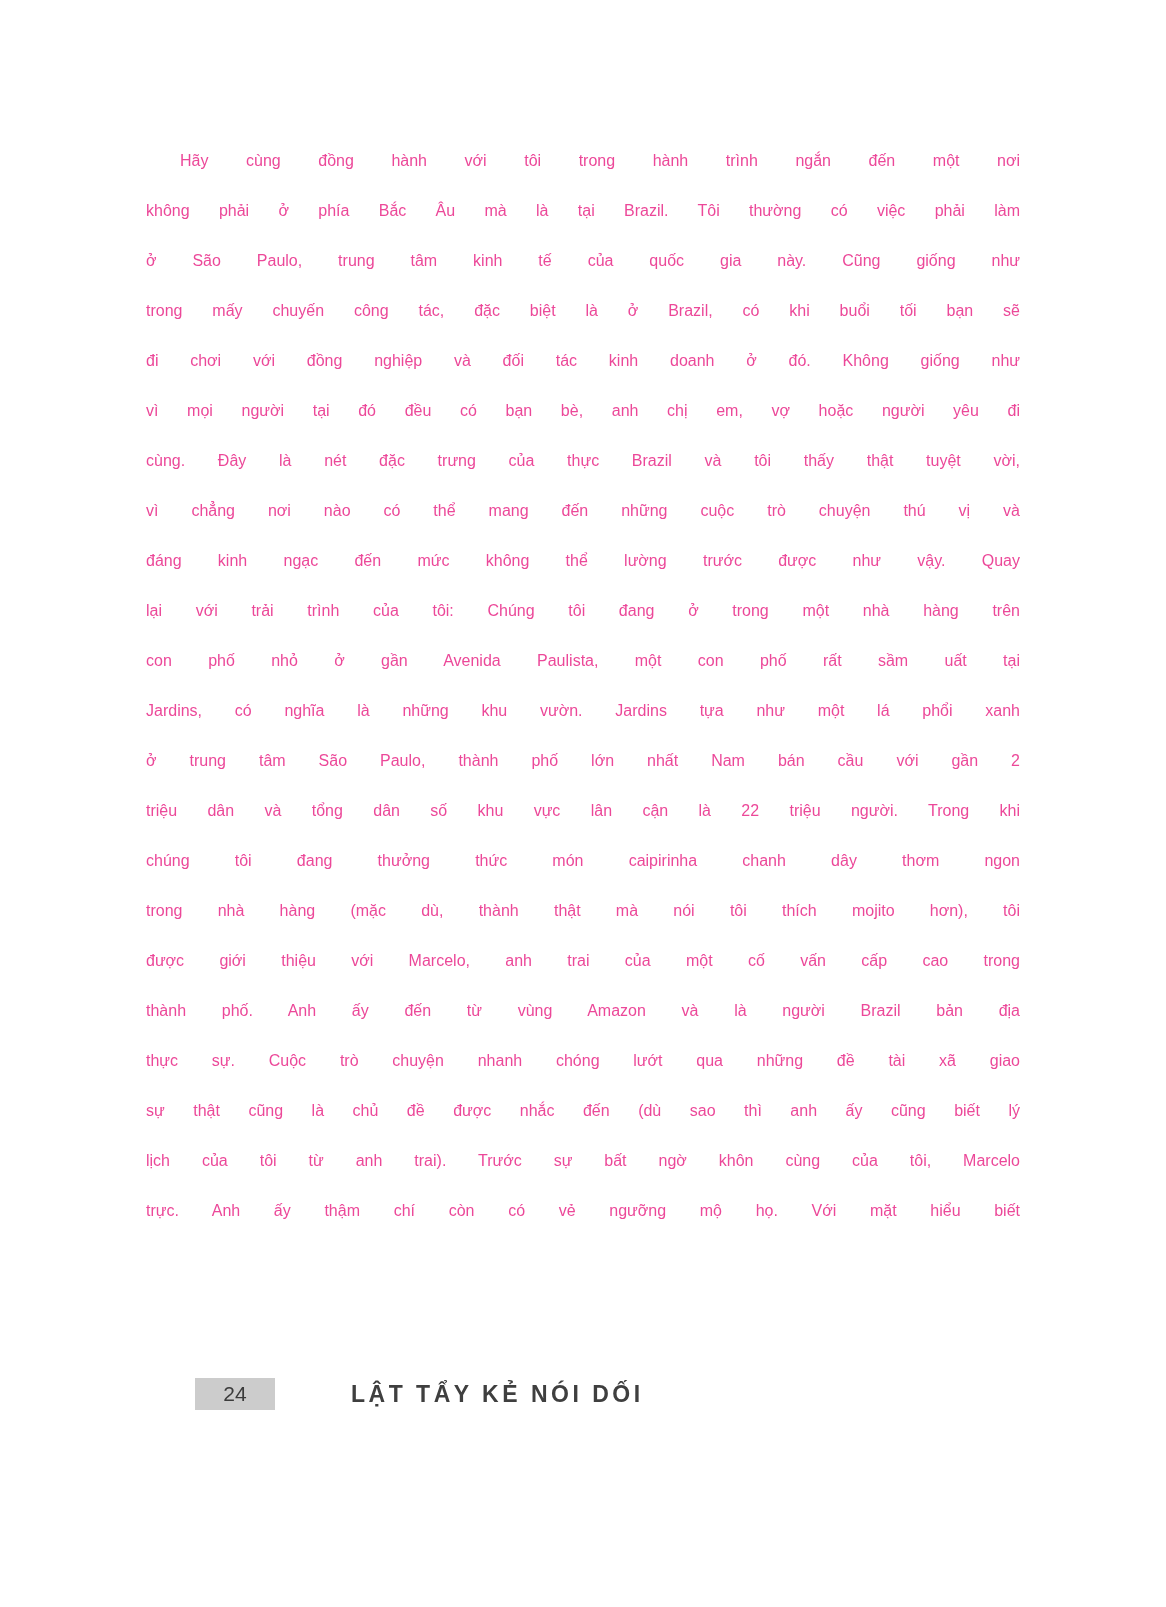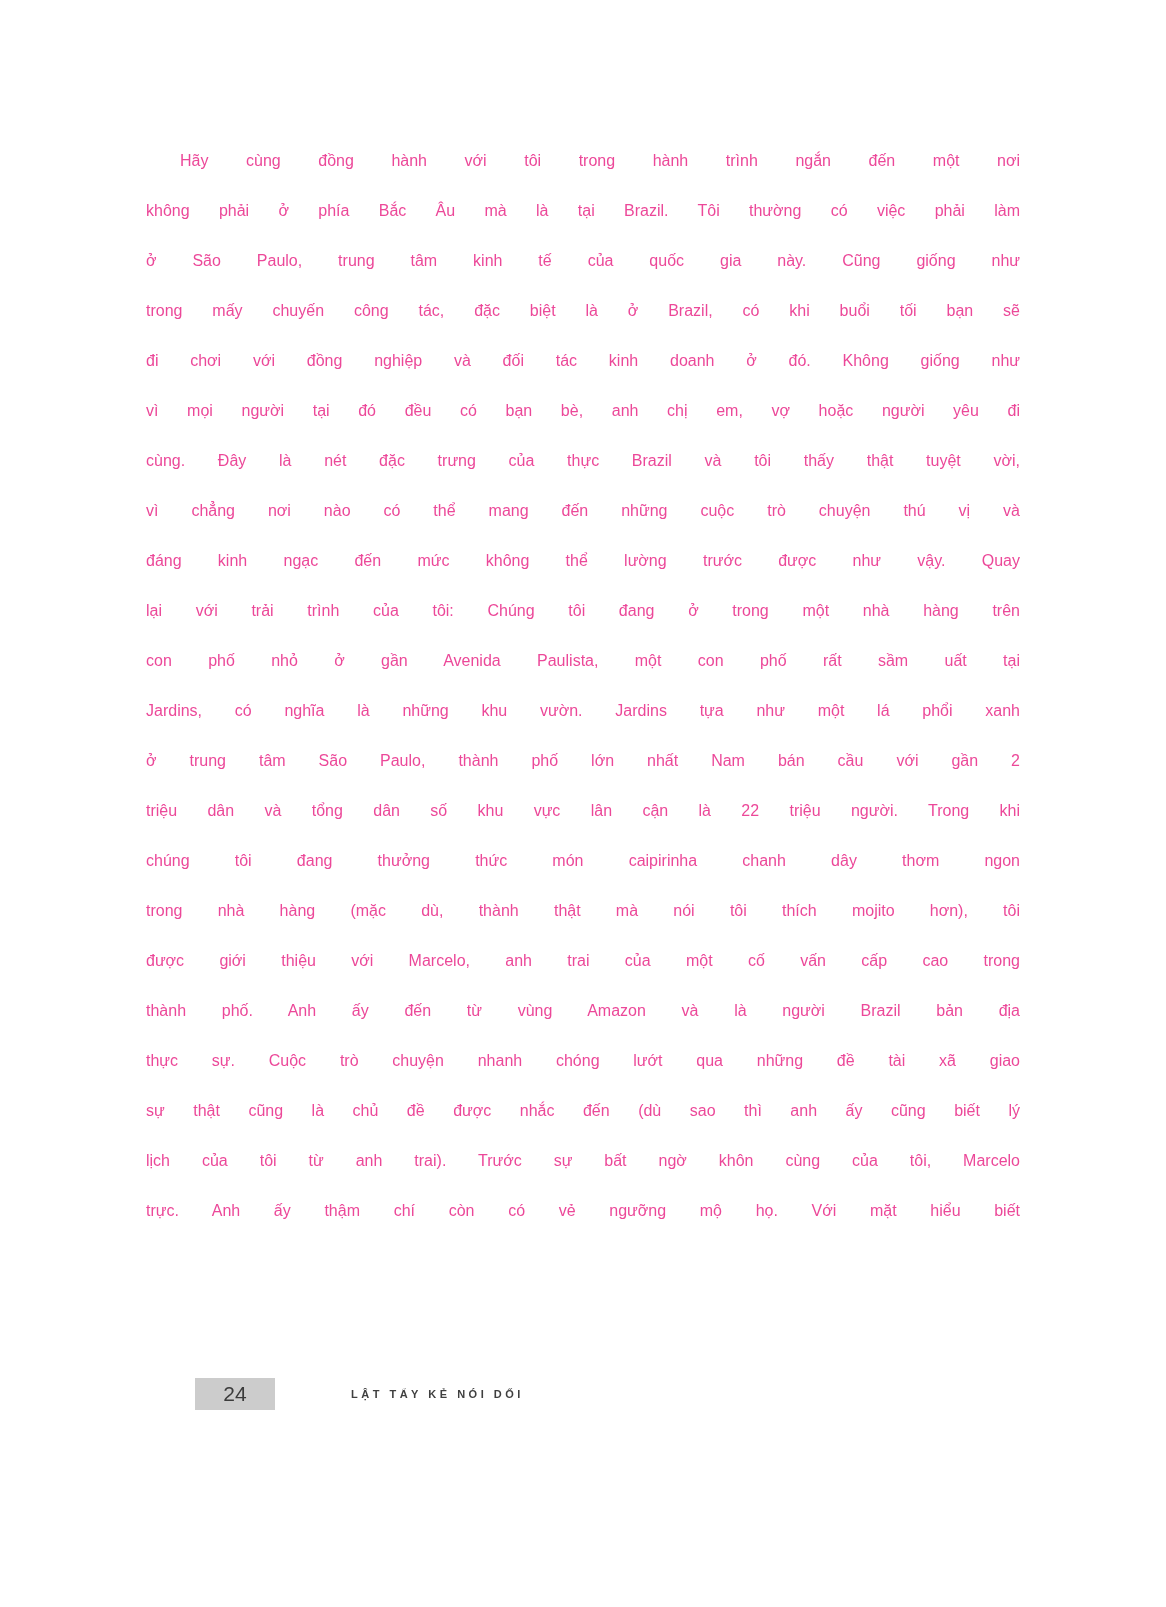--- a/index.html
+++ b/index.html
@@ -51,21 +51,21 @@
     height: 32px;
     background: #cccccc;
     display: flex;
     align-items: center;
     justify-content: center;
     font-size: 21px;
     color: #3b3b3b;
   }
   .book-title {
     margin-left: 76px;
-    font-size: 11px;
+    font-size: 23px;
     font-weight: 700;
     letter-spacing: 3.5px;
     color: #3f3f3f;
     white-space: nowrap;
   }
 </style>
 </head>
 <body>
 
 <div class="page">

